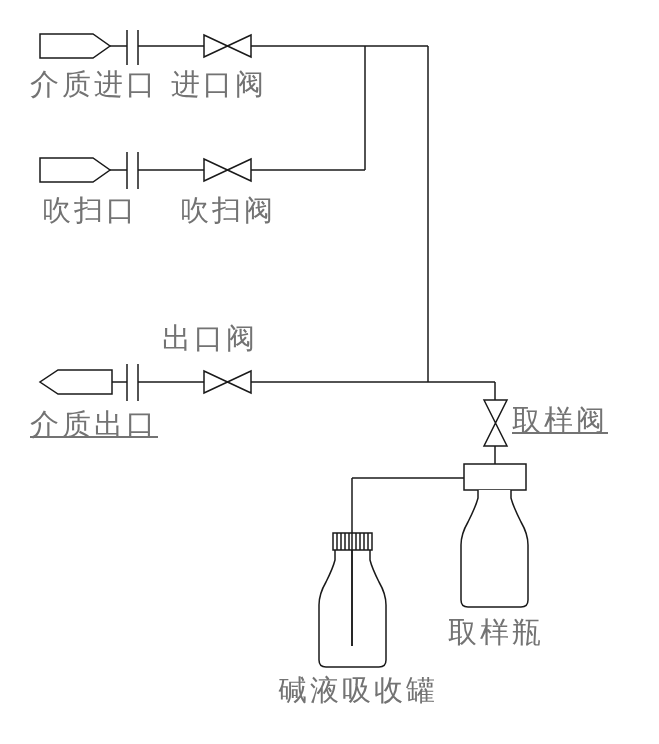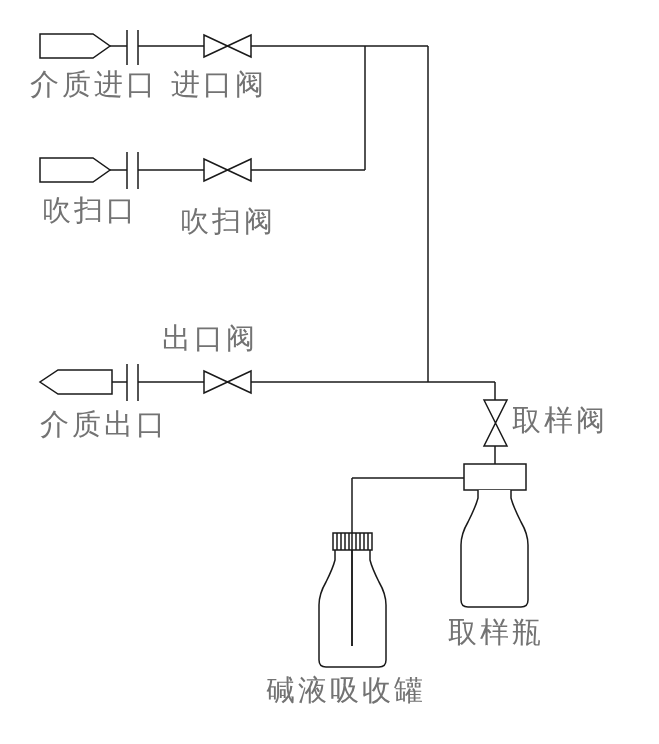--- a/index.html
+++ b/index.html
@@ -70,18 +70,18 @@
       <line x1="368" y1="533" x2="368" y2="550"></line>
     </g>
     <line class="ln" x1="352" y1="533" x2="352" y2="646"></line>
     <path class="ln" d="M335,550 L335,560 Q333,568 326,582 Q319,594 319,605 L319,660 Q319,667 326,667 L379,667 Q386,667 386,660 L386,605 Q386,594 379,582 Q372,568 370,560 L370,550"></path>
   </g>
 </svg>
 
 <div class="lbl" style="left:30px; top:70px;">介质进口</div>
 <div class="lbl" style="left:171px; top:70px;">进口阀</div>
 <div class="lbl" style="left:30px; top:196px;margin-left:12px;">吹扫口</div>
-<div class="lbl" style="left:180px; top:196px;margin-top:11px;">吹扫阀</div>
+<div class="lbl" style="left:180px; top:196px;">吹扫阀</div>
 <div class="lbl" style="left:162px; top:324px;">出口阀</div>
-<div class="lbl" style="left:40px; top:410px;">介质出口</div>
-<div class="lbl" style="left:512px; top:406px;">取样阀</div>
+<div class="lbl" style="left:30px; top:410px;text-decoration:underline;">介质出口</div>
+<div class="lbl" style="left:512px; top:406px;text-decoration:underline;">取样阀</div>
 <div class="lbl" style="left:448px; top:618px;">取样瓶</div>
-<div class="lbl" style="left:266px; top:676px;">碱液吸收罐</div>
+<div class="lbl" style="left:278px; top:676px;">碱液吸收罐</div>
 
 </body></html>

